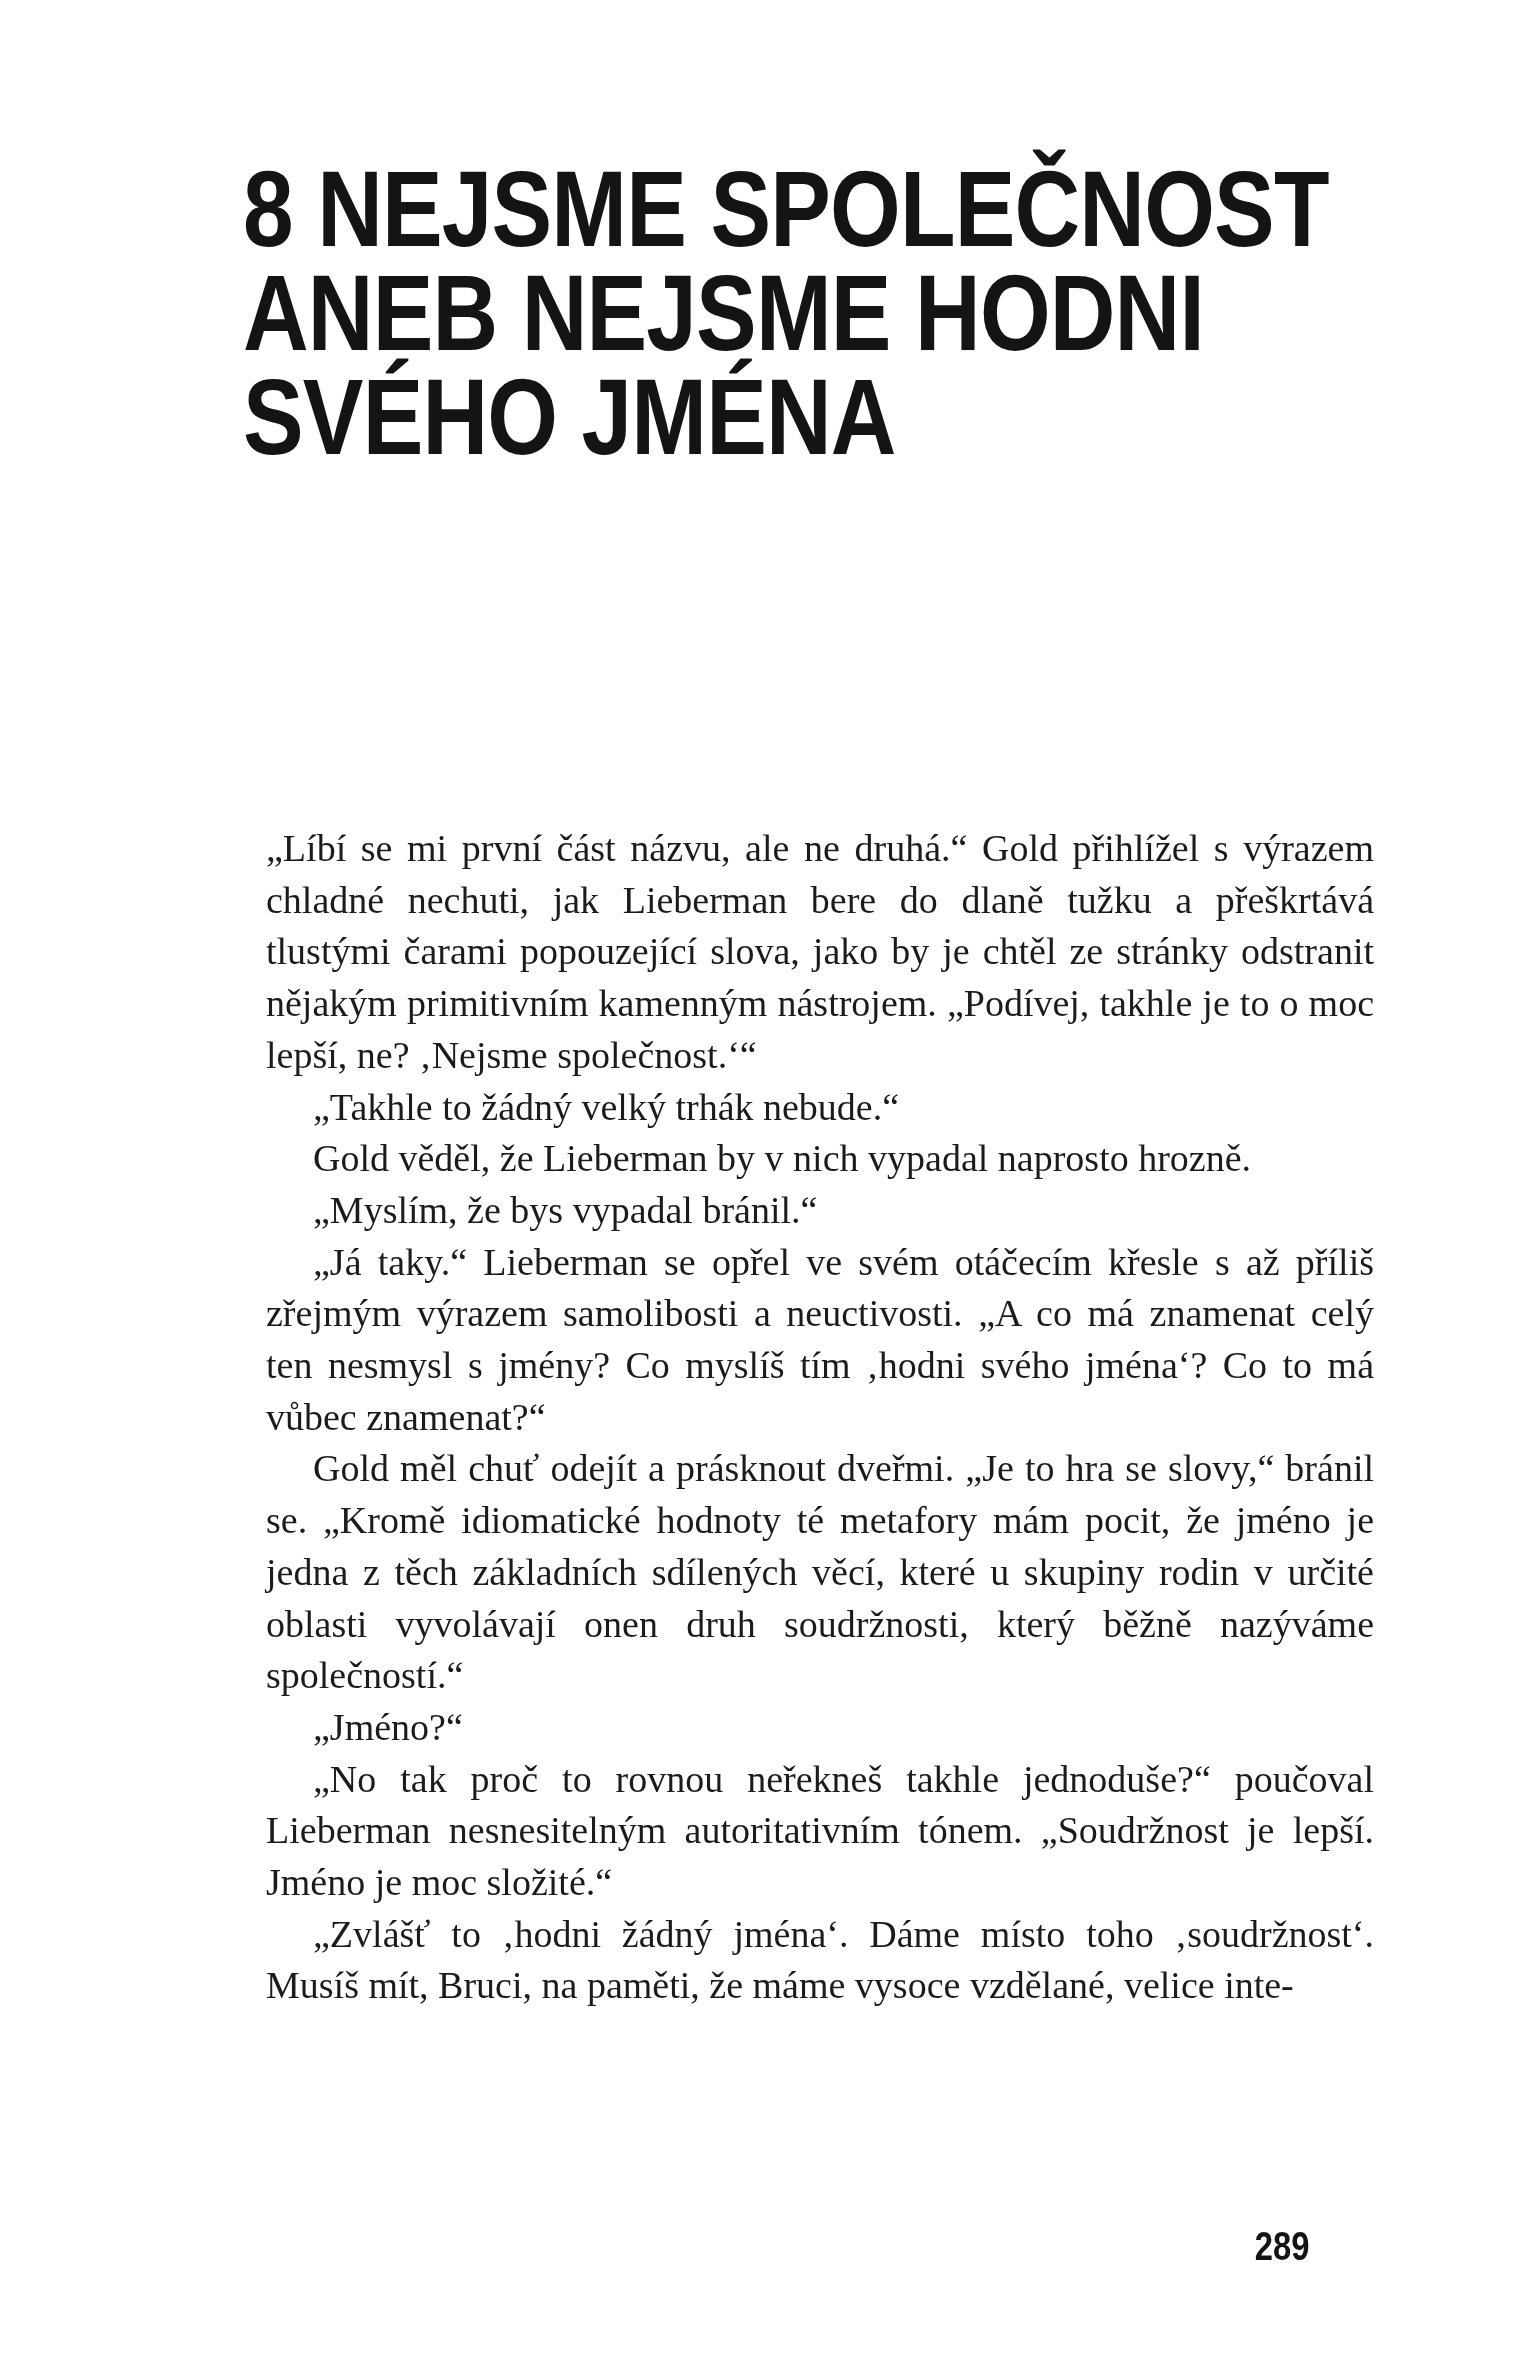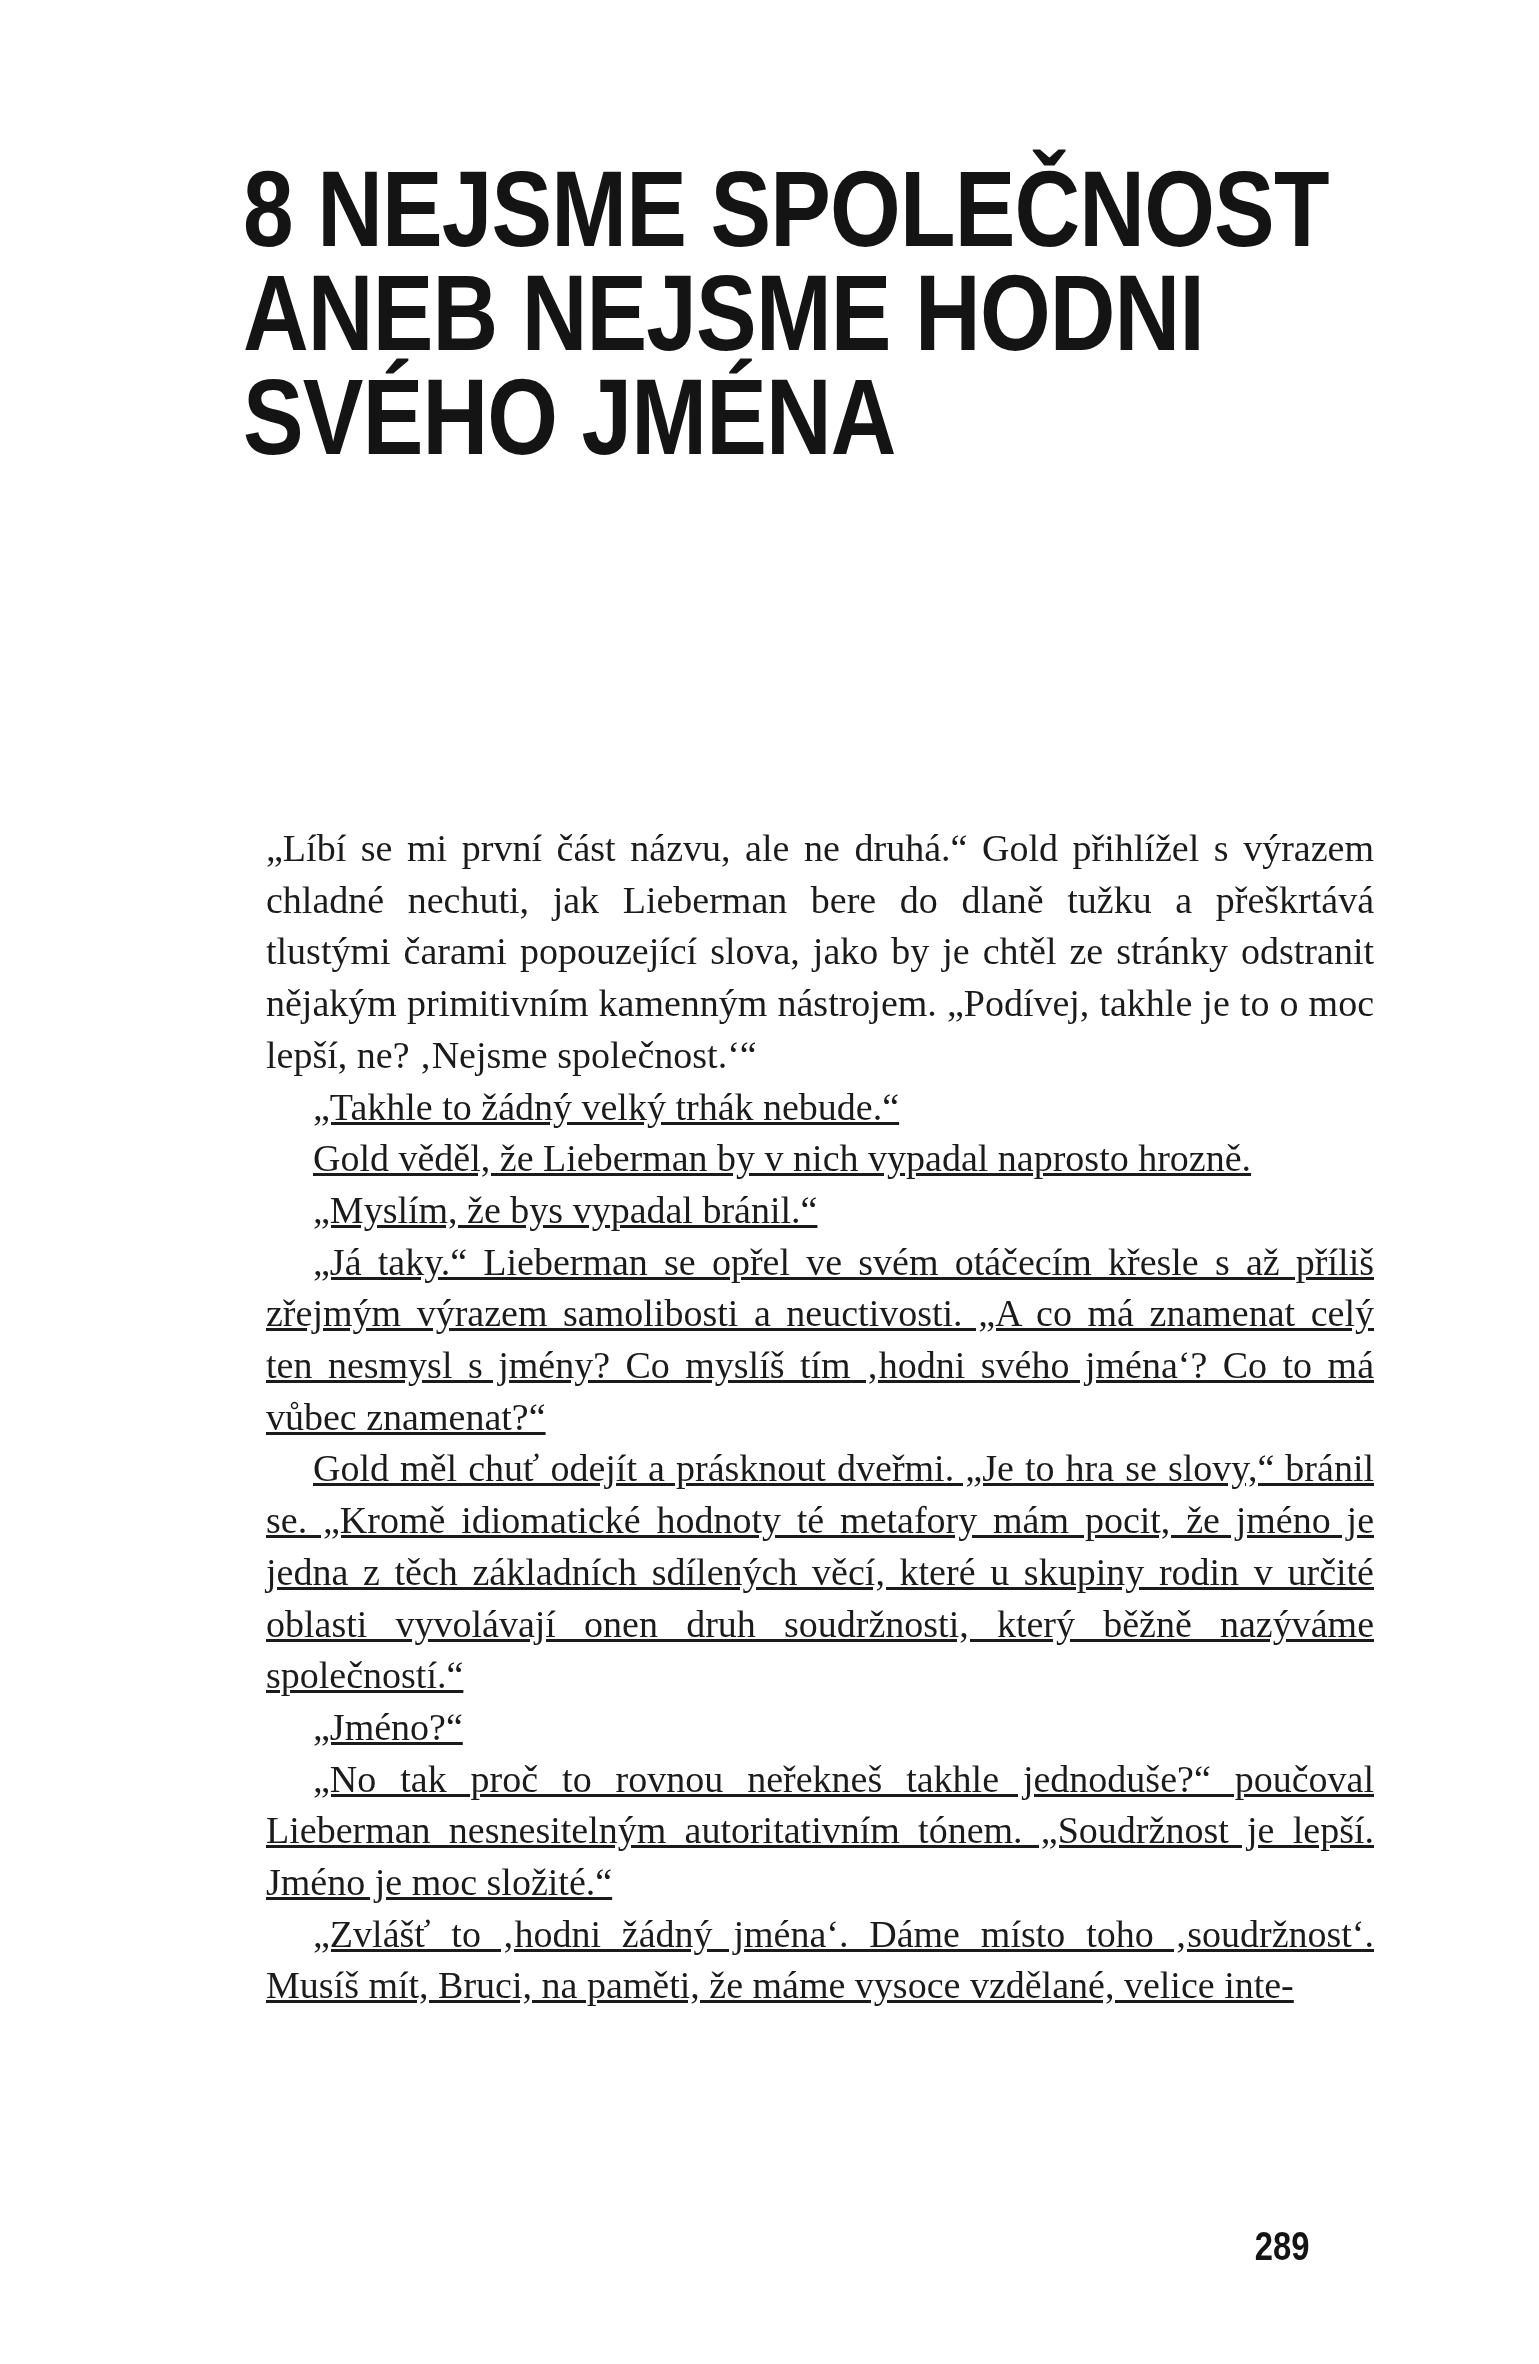--- a/index.html
+++ b/index.html
@@ -46,21 +46,20 @@
     text-align: justify;
     color: #1b1b1b;
     margin-left: 10px;
   }
   .body-copy p {
     margin: 0;
     padding: 0;
   }
   .body-copy p + p {
     text-indent: 47px;
-    text-decoration: underline;
   }
 
   
   .page-num {
     position: absolute;
     top: 2226px;
     right: 174px;
     font-family: "Liberation Sans", sans-serif;
     font-weight: bold;
     font-size: 41px;

